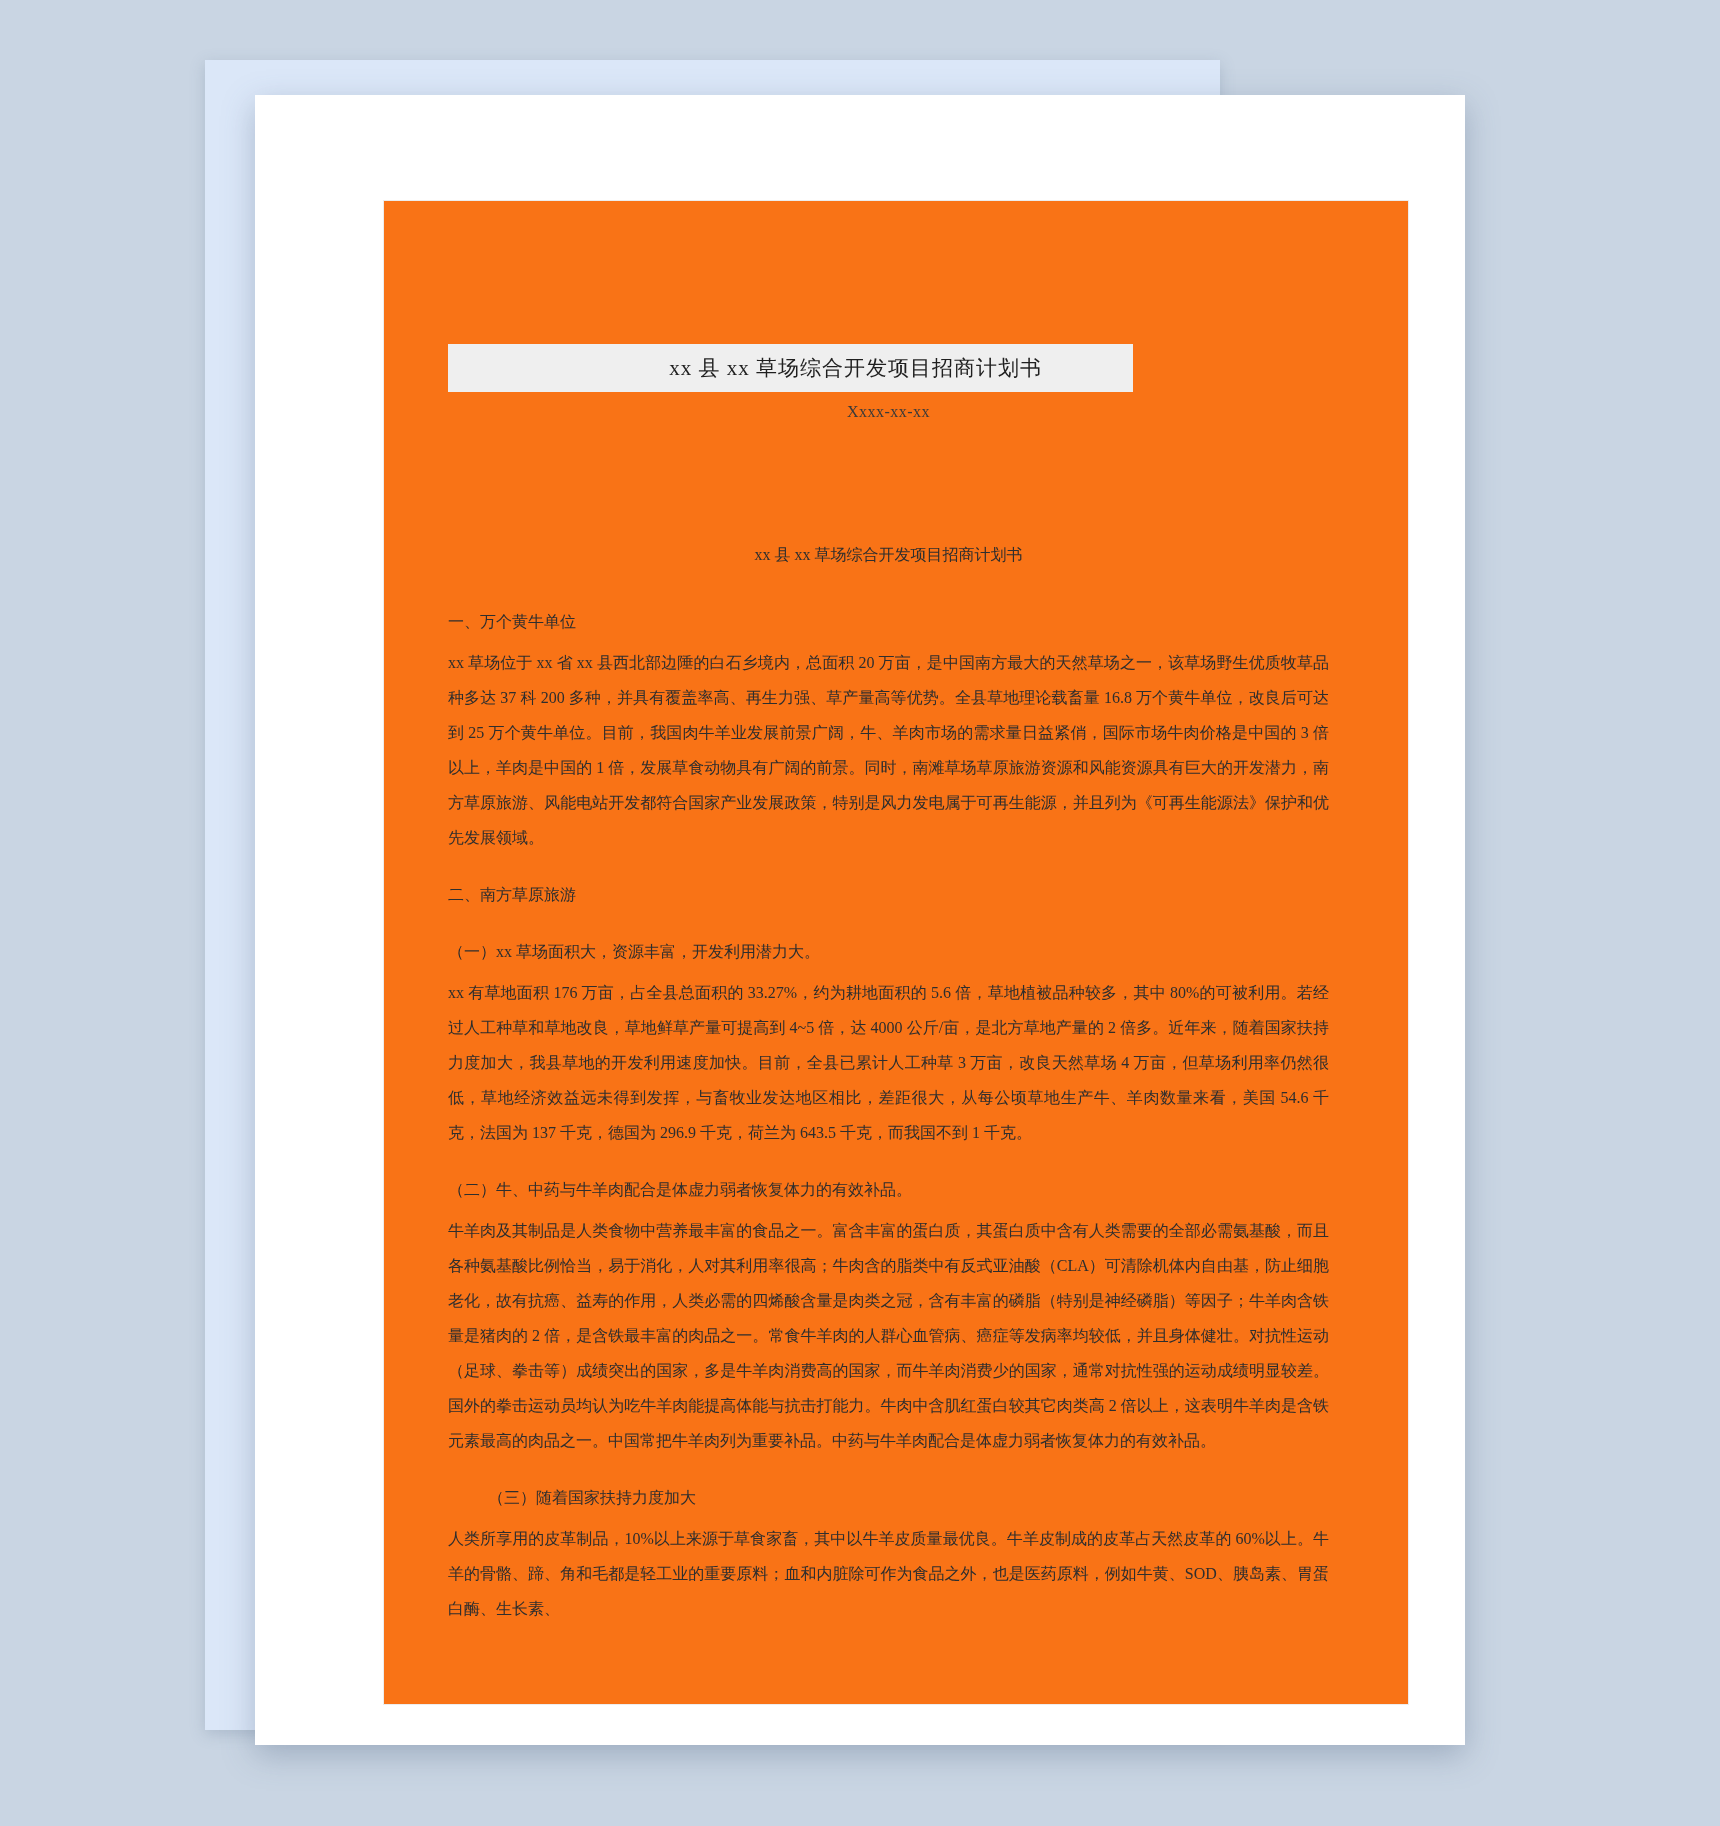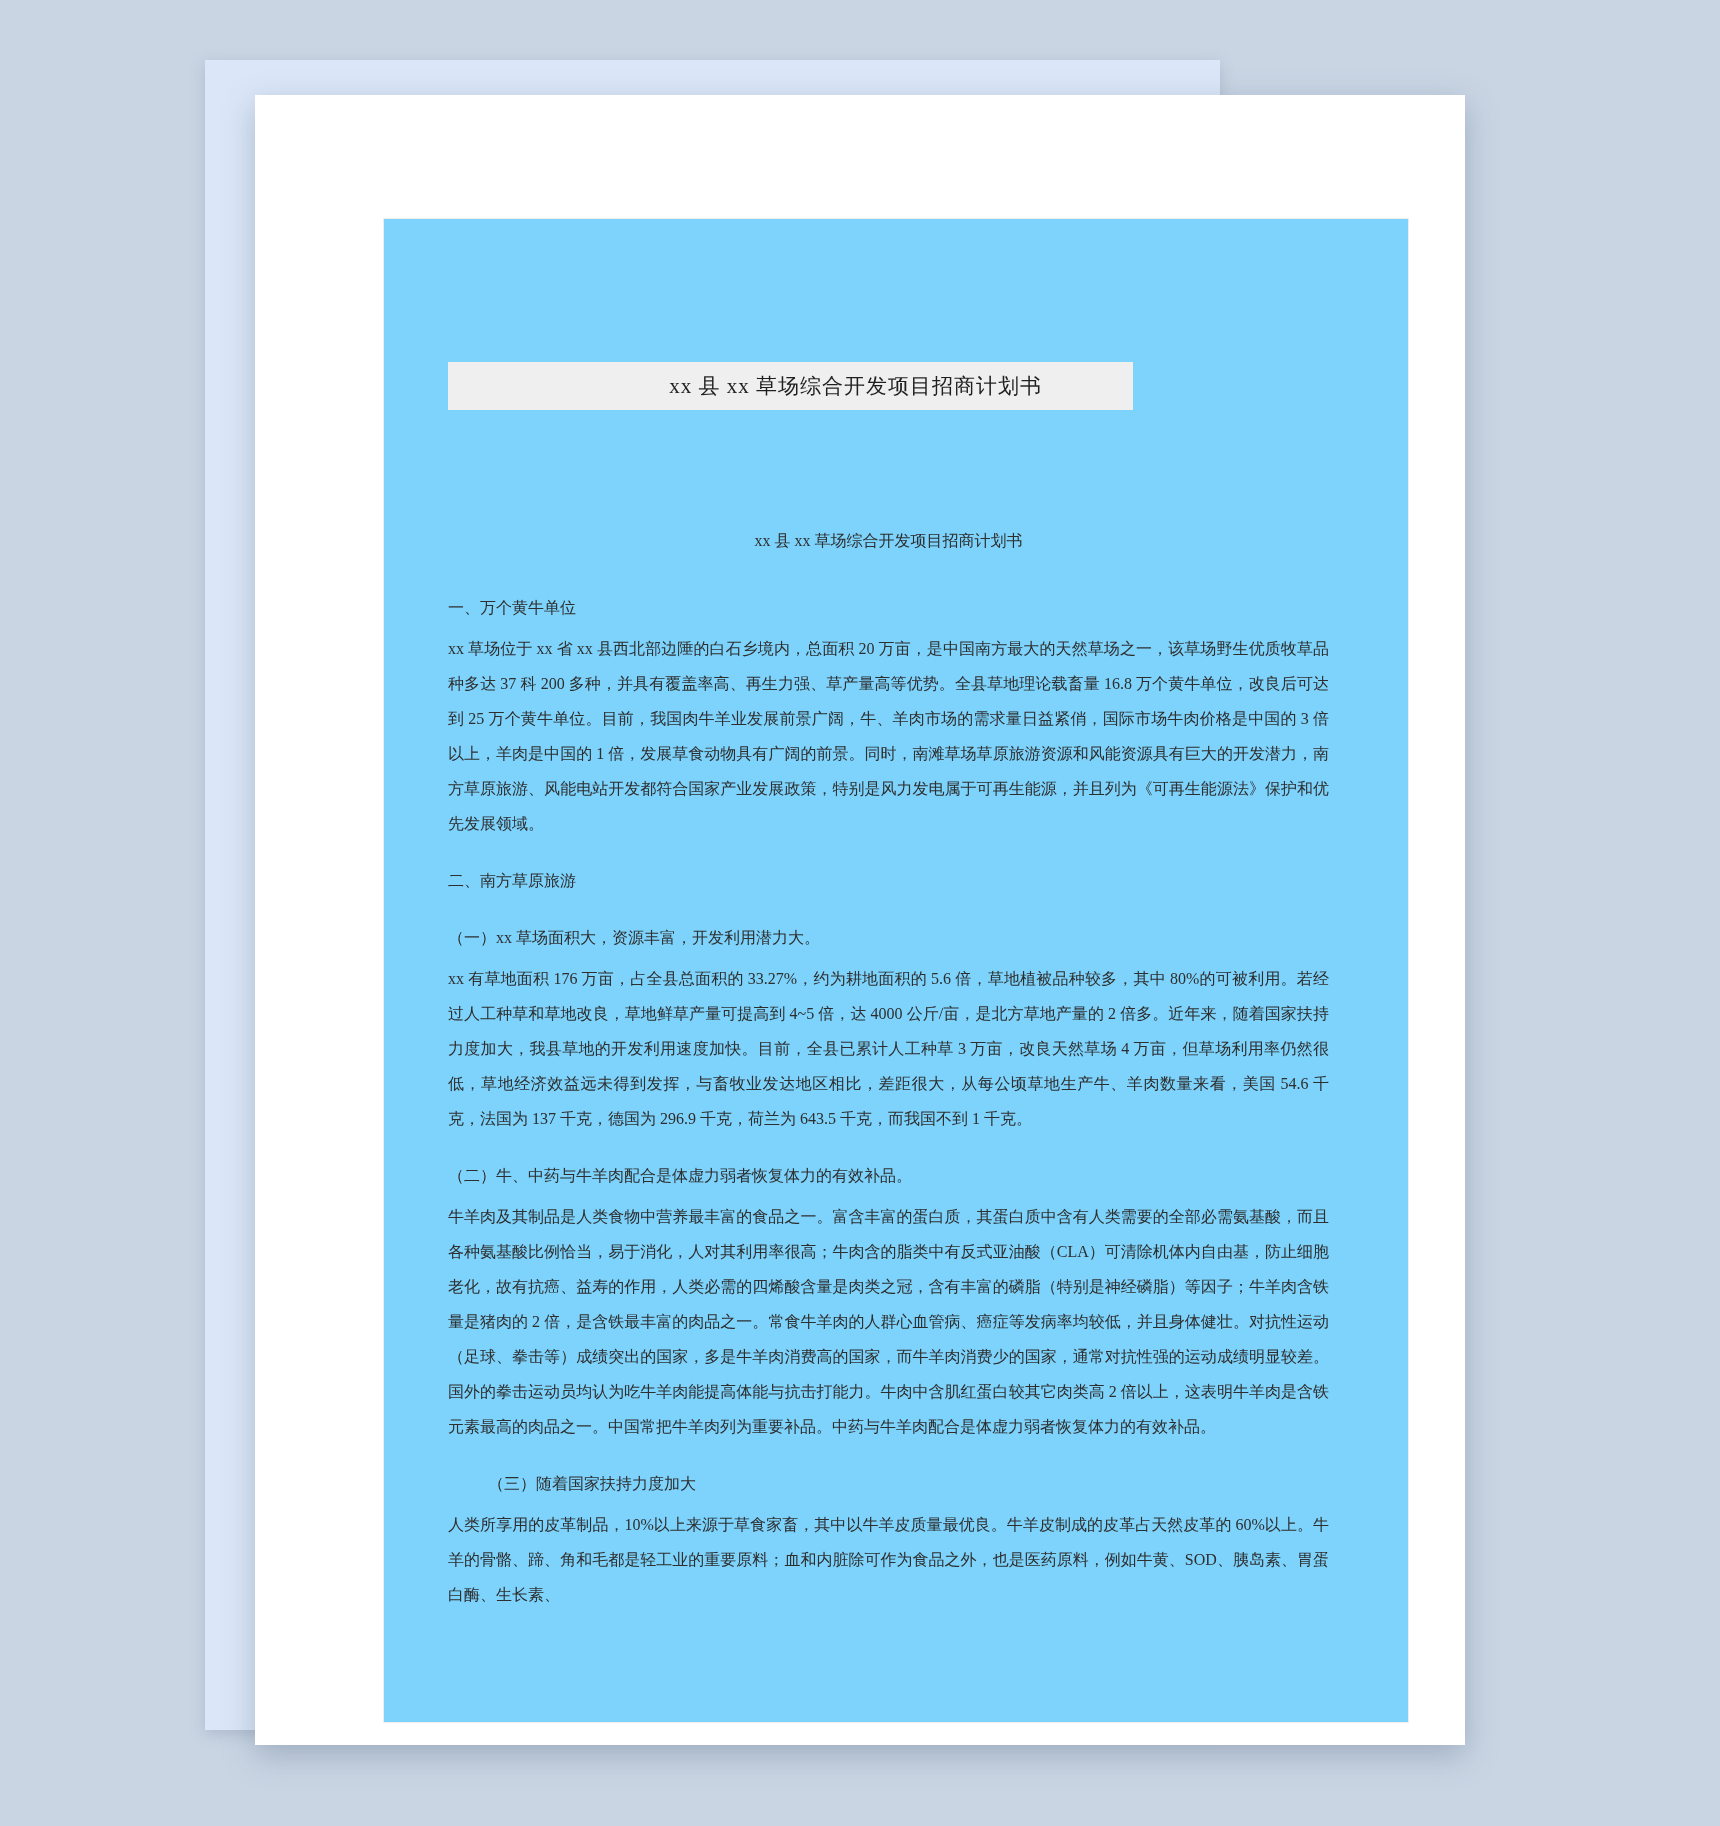--- a/index.html
+++ b/index.html
@@ -19,25 +19,24 @@
   .page{
     position:absolute;left:255px;top:95px;
     width:1210px;height:1650px;
     background:#ffffff;
     box-shadow:0 10px 30px rgba(80,100,130,.35);
   }
   .inner-sheet{
     position:absolute;left:128px;top:105px;
     width:1026px;height:1505px;
     box-sizing:border-box;
-    background:#7dd3fc;
+    background:#f97316;
     border:1px solid #ededed;
     padding:143px 79px 0 64px;
     overflow:hidden;
-    margin-top:18px;
   }
   .title-band{
     width:685px;height:48px;
     background:#efefef;
     display:flex;align-items:center;justify-content:center;
     box-sizing:border-box;
     padding-left:130px;
   }
   .title-band .doc-title{
     font-size:21px;
@@ -82,20 +81,21 @@
 
 <div class="backing-sheet"></div>
 
 <div class="page">
   <div class="inner-sheet">
 
     <div class="title-band">
       <div class="doc-title">xx 县 xx 草场综合开发项目招商计划书</div>
     </div>
 
+    <div class="doc-date">Xxxx-xx-xx</div>
 
     <div class="body-title">xx 县 xx 草场综合开发项目招商计划书</div>
 
     <div class="section">
       <div class="sec-heading first">一、万个黄牛单位</div>
       <p class="para">xx 草场位于 xx 省 xx 县西北部边陲的白石乡境内，总面积 20 万亩，是中国南方最大的天然草场之一，该草场野生优质牧草品种多达 37 科 200 多种，并具有覆盖率高、再生力强、草产量高等优势。全县草地理论载畜量 16.8 万个黄牛单位，改良后可达到 25 万个黄牛单位。目前，我国肉牛羊业发展前景广阔，牛、羊肉市场的需求量日益紧俏，国际市场牛肉价格是中国的 3 倍以上，羊肉是中国的 1 倍，发展草食动物具有广阔的前景。同时，南滩草场草原旅游资源和风能资源具有巨大的开发潜力，南方草原旅游、风能电站开发都符合国家产业发展政策，特别是风力发电属于可再生能源，并且列为《可再生能源法》保护和优先发展领域。</p>
     </div>
 
     <div class="section">
       <div class="sec-heading">二、南方草原旅游</div>

